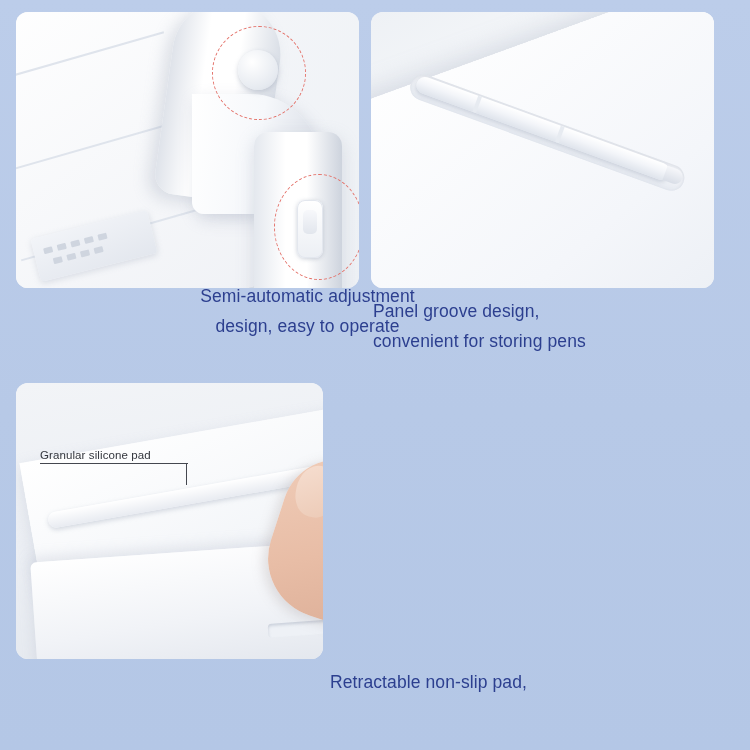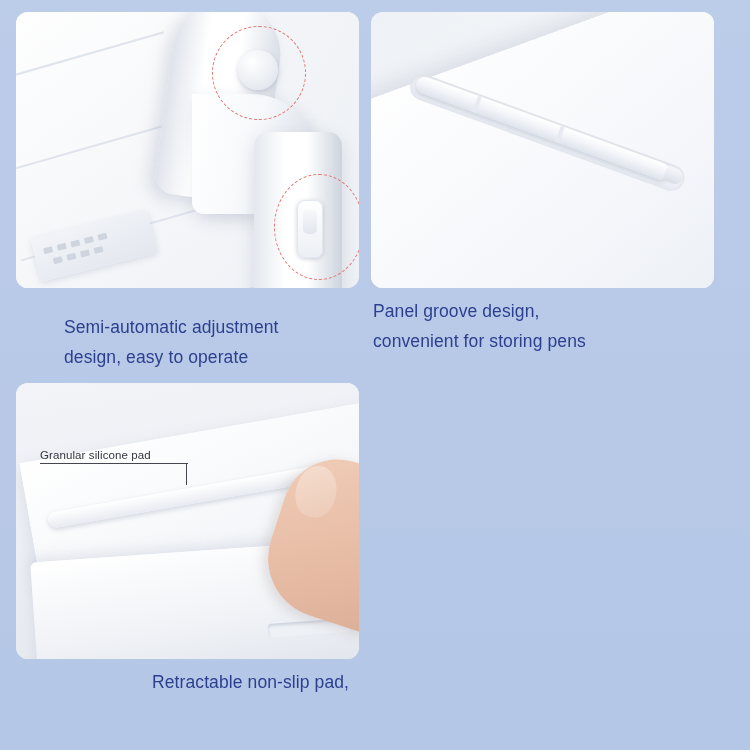--- a/index.html
+++ b/index.html
@@ -41,37 +41,37 @@
     position: absolute;
     border-radius: 12px;
     overflow: hidden;
     background: #f2f4f7;
   }
   
   .photo-tl { left: 16px;  top: 12px;  width: 343px; height: 276px; }
   
   .photo-tr { left: 16px;  top: 12px;  width: 343px; height: 276px; }
   
-  .photo-bl { left: 16px;  top: 8px;   width: 343px; height: 276px; }
+  .photo-bl { left: 16px;  top: 8px;   width: 307px; height: 276px; }
   
   .photo-br { left: 16px;  top: 8px;   width: 343px; height: 276px; }
 
   .caption {
     position: absolute;
     left: 0;
     width: 375px;
     color: #2c3f8f;
     font-size: 17.5px;
     line-height: 30px;
     letter-spacing: .1px;
   }
   .caption .line { display: block; }
-  .cap-tl { top: 312px; padding-left: 64px; }
+  .cap-tl { top: 281px; padding-left: 120px; text-align: center; }
   .cap-tr { top: 296px; padding-left: 18px; }
-  .cap-bl { top: 292px; padding-left: 152px; }
+  .cap-bl { top: 292px; padding-left: 152px; text-align: right; }
   .cap-br { top: 292px; padding-left: 18px; }
 
   
   .p1-bg {
     position: absolute; inset: 0;
     background:
       linear-gradient(120deg, #e9edf2 0%, #f4f6f9 40%, #eef1f5 100%);
   }
   .p1-wallpanel {
     position: absolute;

